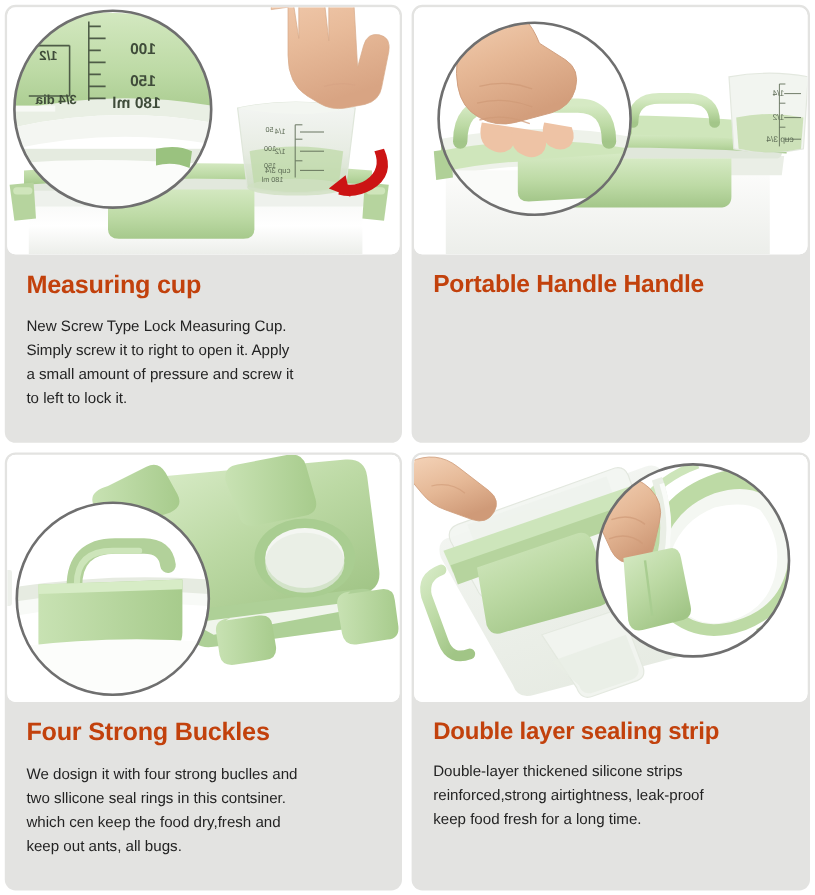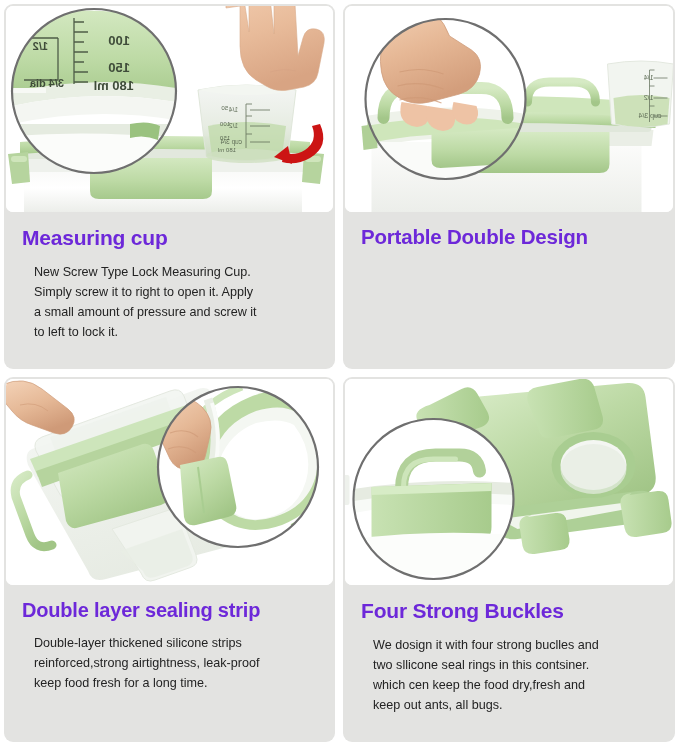--- a/index.html
+++ b/index.html
@@ -36,31 +36,31 @@
     flex:none;
   }
   .photo svg{display:block;width:100%;height:100%;}
   .caption{
     padding:14px 18px 10px 18px;
     flex:1;
   }
   .title{
     font-size:21px;
     font-weight:bold;
-    color:#6d28d9;
+    color:#c2410c;
     letter-spacing:-0.2px;
     margin:0 0 12px 0;
     line-height:1.12;
     white-space:nowrap;
   }
   .body-text{
     font-size:12.6px;
     color:#232323;
     line-height:20px;
-    margin:12px;
+    margin:0;
     white-space:pre-line;
   }
   .card-4 .title{font-size:20px;}
   .card-2 .title{font-size:20.5px;}
 </style>
 </head>
 <body>
 
 <div class="grid">
 
@@ -259,21 +259,83 @@
             <path d="M58 94 q20 -6 42 3"></path>
           </g>
           <path d="M60 96 q-4 16 6 22 q10 6 18 0 q6 -6 2 -18 Z" fill="#eec3a5"></path>
           <path d="M86 100 q-4 16 6 22 q10 6 18 0 q6 -6 2 -18 Z" fill="#eec3a5"></path>
           <path d="M112 96 q-4 14 5 20 q9 5 16 0 q6 -6 2 -16 Z" fill="#eec3a5"></path>
         </g>
         <circle cx="104" cy="93" r="80" fill="none" stroke="#6f6f6f" stroke-width="2.2"></circle>
       </svg>
     </div>
     <div class="caption">
-      <h2 class="title">Portable Double Design</h2>
+      <h2 class="title">Portable Handle Handle</h2>
+    </div>
+  </div>
+
+  <div class="card card-3">
+    <div class="photo">
+      <svg viewBox="0 0 335 206" preserveAspectRatio="xMidYMid slice">
+        <defs>
+          <linearGradient id="p3grn" x1="0.1" y1="0" x2="0.9" y2="1">
+            <stop offset="0" stop-color="#d9ecc8"></stop>
+              <stop offset="0.45" stop-color="#bcd9a4"></stop>
+              <stop offset="1" stop-color="#9cc181"></stop>
+          </linearGradient>
+          <linearGradient id="p3grn2" x1="0" y1="0" x2="1" y2="0">
+            <stop offset="0" stop-color="#c8e2b3"></stop>
+              <stop offset="1" stop-color="#a7cb8c"></stop>
+          </linearGradient>
+          <clipPath id="p3lens">
+              <circle cx="92" cy="120" r="80"></circle>
+            </clipPath>
+        </defs>
+
+        <rect width="335" height="206" fill="#ffffff"></rect>
+
+        <path d="M132 18 L286 4 q16 -1 18 14 l10 78 q2 16 -14 20 L176 140 q-16 4 -22 -10 L116 40 q-6 -16 16 -22 Z" fill="url(#p3grn)"></path>
+
+        <path d="M154 130 L296 112 q16 -2 16 10 l0 8 q0 12 -16 14 L176 160 q-16 2 -20 -10 Z" fill="#aed097"></path>
+        <path d="M158 140 L296 122 l0 6 L176 150 Z" fill="#fbfcfa" opacity="0.85"></path>
+
+        <ellipse cx="252" cy="86" rx="42" ry="33" fill="#a9cd91"></ellipse>
+        <ellipse cx="252" cy="86" rx="33" ry="25" fill="#f4f6f2"></ellipse>
+        <ellipse cx="252" cy="90" rx="33" ry="25" fill="#e6ece1" opacity="0.7"></ellipse>
+
+        <path d="M88 26 L120 10 q10 -5 16 5 l10 18 q5 10 -6 15 L98 62 q-10 5 -15 -5 L76 42 q-5 -11 12 -16 Z" fill="url(#p3grn2)"></path>
+        <path d="M196 8 L238 0 q12 -2 15 9 l8 28 q3 12 -10 14 l-40 8 q-12 2 -14 -9 L186 22 q-2 -12 10 -14 Z" fill="url(#p3grn2)"></path>
+
+        <path d="M288 116 L316 112 q10 -1 11 9 l3 22 q1 10 -9 11 l-26 4 q-10 1 -12 -9 l-4 -24 q-1 -10 11 -11 Z" fill="url(#p3grn2)"></path>
+        <path d="M186 138 L214 134 q10 -1 11 8 l3 18 q1 10 -9 11 l-26 4 q-10 1 -12 -8 l-3 -20 q-1 -10 12 -11 Z" fill="url(#p3grn2)"></path>
+
+        <rect x="2" y="96" width="6" height="30" rx="2" fill="#eef1ec"></rect>
+
+        <g clip-path="url(#p3lens)">
+          <rect x="12" y="40" width="160" height="160" fill="#ffffff"></rect>
+          <path d="M12 110 q80 -12 160 -6 l0 14 q-84 -6 -160 8 Z" fill="#e6ebe1"></path>
+          <path d="M12 122 q80 -12 160 -6 l0 10 q-84 -6 -160 8 Z" fill="#f8faf7"></path>
+
+          <path d="M60 110 q0 -34 34 -34 l24 0 q18 0 20 16" fill="none" stroke="#b2d19a" stroke-width="13" stroke-linecap="round"></path>
+          <path d="M62 108 q0 -28 30 -28 l22 0" fill="none" stroke="#cde5ba" stroke-width="5" stroke-linecap="round"></path>
+
+          <path d="M30 108 L150 104 L150 148 q0 14 -14 15 L42 168 q-12 1 -12 -12 Z" fill="url(#p3grn2)"></path>
+          <path d="M30 108 L150 104 L150 112 L30 116 Z" fill="#d7ecc6"></path>
+
+          <path d="M12 160 q80 -10 160 -4 l0 40 l-160 0 Z" fill="#fcfdfb"></path>
+        </g>
+        <circle cx="92" cy="120" r="80" fill="none" stroke="#6f6f6f" stroke-width="2.2"></circle>
+      </svg>
+    </div>
+    <div class="caption">
+      <h2 class="title">Four Strong Buckles</h2>
+      <p class="body-text">We dosign it with four strong buclles and
+two sllicone seal rings in this contsiner.
+which cen keep the food dry,fresh and
+keep out ants, all bugs.</p>
     </div>
   </div>
 
   <div class="card card-4">
     <div class="photo">
       <svg viewBox="0 0 335 206" preserveAspectRatio="xMidYMid slice">
         <defs>
           <linearGradient id="p4grn" x1="0" y1="0" x2="0.6" y2="1">
             <stop offset="0" stop-color="#d6eac5"></stop>
               <stop offset="0.5" stop-color="#bddaa5"></stop>
@@ -337,75 +399,13 @@
       </svg>
     </div>
     <div class="caption">
       <h2 class="title">Double layer sealing strip</h2>
       <p class="body-text">Double-layer thickened silicone strips
 reinforced,strong airtightness, leak-proof
 keep food fresh for a long time.</p>
     </div>
   </div>
 
-  <div class="card card-3">
-    <div class="photo">
-      <svg viewBox="0 0 335 206" preserveAspectRatio="xMidYMid slice">
-        <defs>
-          <linearGradient id="p3grn" x1="0.1" y1="0" x2="0.9" y2="1">
-            <stop offset="0" stop-color="#d9ecc8"></stop>
-              <stop offset="0.45" stop-color="#bcd9a4"></stop>
-              <stop offset="1" stop-color="#9cc181"></stop>
-          </linearGradient>
-          <linearGradient id="p3grn2" x1="0" y1="0" x2="1" y2="0">
-            <stop offset="0" stop-color="#c8e2b3"></stop>
-              <stop offset="1" stop-color="#a7cb8c"></stop>
-          </linearGradient>
-          <clipPath id="p3lens">
-              <circle cx="92" cy="120" r="80"></circle>
-            </clipPath>
-        </defs>
-
-        <rect width="335" height="206" fill="#ffffff"></rect>
-
-        <path d="M132 18 L286 4 q16 -1 18 14 l10 78 q2 16 -14 20 L176 140 q-16 4 -22 -10 L116 40 q-6 -16 16 -22 Z" fill="url(#p3grn)"></path>
-
-        <path d="M154 130 L296 112 q16 -2 16 10 l0 8 q0 12 -16 14 L176 160 q-16 2 -20 -10 Z" fill="#aed097"></path>
-        <path d="M158 140 L296 122 l0 6 L176 150 Z" fill="#fbfcfa" opacity="0.85"></path>
-
-        <ellipse cx="252" cy="86" rx="42" ry="33" fill="#a9cd91"></ellipse>
-        <ellipse cx="252" cy="86" rx="33" ry="25" fill="#f4f6f2"></ellipse>
-        <ellipse cx="252" cy="90" rx="33" ry="25" fill="#e6ece1" opacity="0.7"></ellipse>
-
-        <path d="M88 26 L120 10 q10 -5 16 5 l10 18 q5 10 -6 15 L98 62 q-10 5 -15 -5 L76 42 q-5 -11 12 -16 Z" fill="url(#p3grn2)"></path>
-        <path d="M196 8 L238 0 q12 -2 15 9 l8 28 q3 12 -10 14 l-40 8 q-12 2 -14 -9 L186 22 q-2 -12 10 -14 Z" fill="url(#p3grn2)"></path>
-
-        <path d="M288 116 L316 112 q10 -1 11 9 l3 22 q1 10 -9 11 l-26 4 q-10 1 -12 -9 l-4 -24 q-1 -10 11 -11 Z" fill="url(#p3grn2)"></path>
-        <path d="M186 138 L214 134 q10 -1 11 8 l3 18 q1 10 -9 11 l-26 4 q-10 1 -12 -8 l-3 -20 q-1 -10 12 -11 Z" fill="url(#p3grn2)"></path>
-
-        <rect x="2" y="96" width="6" height="30" rx="2" fill="#eef1ec"></rect>
-
-        <g clip-path="url(#p3lens)">
-          <rect x="12" y="40" width="160" height="160" fill="#ffffff"></rect>
-          <path d="M12 110 q80 -12 160 -6 l0 14 q-84 -6 -160 8 Z" fill="#e6ebe1"></path>
-          <path d="M12 122 q80 -12 160 -6 l0 10 q-84 -6 -160 8 Z" fill="#f8faf7"></path>
-
-          <path d="M60 110 q0 -34 34 -34 l24 0 q18 0 20 16" fill="none" stroke="#b2d19a" stroke-width="13" stroke-linecap="round"></path>
-          <path d="M62 108 q0 -28 30 -28 l22 0" fill="none" stroke="#cde5ba" stroke-width="5" stroke-linecap="round"></path>
-
-          <path d="M30 108 L150 104 L150 148 q0 14 -14 15 L42 168 q-12 1 -12 -12 Z" fill="url(#p3grn2)"></path>
-          <path d="M30 108 L150 104 L150 112 L30 116 Z" fill="#d7ecc6"></path>
-
-          <path d="M12 160 q80 -10 160 -4 l0 40 l-160 0 Z" fill="#fcfdfb"></path>
-        </g>
-        <circle cx="92" cy="120" r="80" fill="none" stroke="#6f6f6f" stroke-width="2.2"></circle>
-      </svg>
-    </div>
-    <div class="caption">
-      <h2 class="title">Four Strong Buckles</h2>
-      <p class="body-text">We dosign it with four strong buclles and
-two sllicone seal rings in this contsiner.
-which cen keep the food dry,fresh and
-keep out ants, all bugs.</p>
-    </div>
-  </div>
-
 </div>
 
 </body></html>

